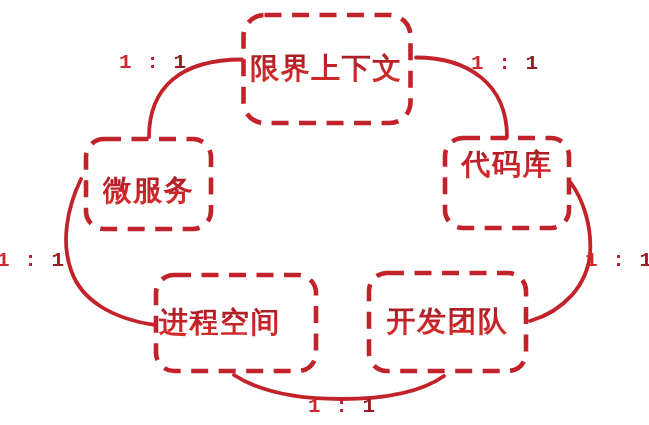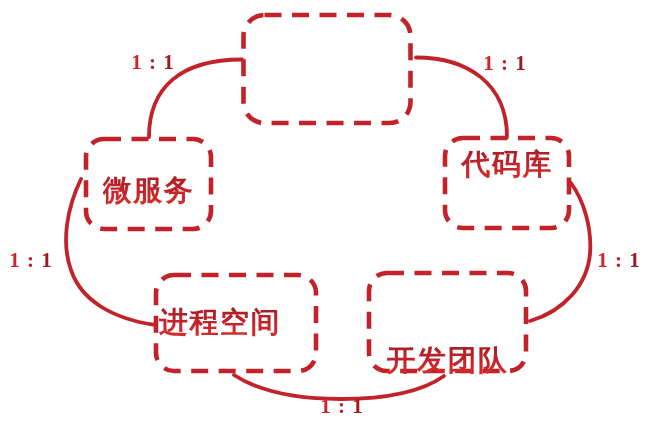--- a/index.html
+++ b/index.html
@@ -28,21 +28,21 @@
     .node-label{
       background:linear-gradient(180deg,#9e1c22 0%,#c3232a 48%,#dd3228 100%);
       -webkit-background-clip:text;
       background-clip:text;
       color:transparent;
     }
   }
   .edge-label{
     position:absolute;
     transform:translate(-50%,-50%);
-    font-family:Liberation Serif, serif;
+    font-family:Liberation Mono, monospace;
     font-weight:bold;
     font-size:21px;
     letter-spacing:1px;
     color:#b52026;
     white-space:nowrap;
   }
   @supports (-webkit-background-clip:text){
     .edge-label{
       background:linear-gradient(90deg,#d5292c 0%,#b52026 50%,#8f1b21 100%);
       -webkit-background-clip:text;
@@ -66,30 +66,33 @@
       <rect x="369" y="273" width="157" height="98" rx="18" stroke-width="4.6" stroke-dasharray="17 10.5"></rect>
 
       <path d="M 149 137 C 149 88, 180 59.5, 242 59.5" stroke-width="3.8" stroke-linecap="round"></path>
       <path d="M 416 57.5 C 468 57.5, 507 84, 507 137" stroke-width="3.8" stroke-linecap="round"></path>
       <path d="M 81 179 C 67 208, 61 242, 71 270 C 81 300, 112 319, 156 325" stroke-width="3.8" stroke-linecap="round"></path>
       <path d="M 571 183 C 584 201, 592 228, 590 254 C 587 285, 564 311, 530 321" stroke-width="3.8" stroke-linecap="round"></path>
       <path d="M 234 375 C 263 394, 302 399, 341 399 C 383 399, 420 393, 444 376" stroke-width="3.8" stroke-linecap="round"></path>
     </g>
   </svg>
 
+  <div class="node" style="left:243px;top:15px;width:167px;height:108px;">
+    <span class="node-label">限界上下文</span>
+  </div>
   <div class="node" style="left:86px;top:146px;width:125px;height:90px;">
     <span class="node-label">微服务</span>
   </div>
   <div class="node" style="left:445px;top:120px;width:124px;height:90px;">
     <span class="node-label">代码库</span>
   </div>
   <div class="node" style="left:140px;top:275px;width:160px;height:96px;">
     <span class="node-label">进程空间</span>
   </div>
-  <div class="node" style="left:369px;top:283px;width:157px;height:98px;align-items:flex-end;">
+  <div class="node" style="left:369px;top:273px;width:157px;height:98px;">
     <span class="node-label">开发团队</span>
   </div>
 
   <div class="edge-label" style="left:153px;top:62px;">1 : 1</div>
   <div class="edge-label" style="left:505px;top:63px;">1 : 1</div>
   <div class="edge-label" style="left:31px;top:260px;">1 : 1</div>
   <div class="edge-label" style="left:619px;top:260px;">1 : 1</div>
   <div class="edge-label" style="left:342px;top:406px;">1 : 1</div>
 
 </div>

